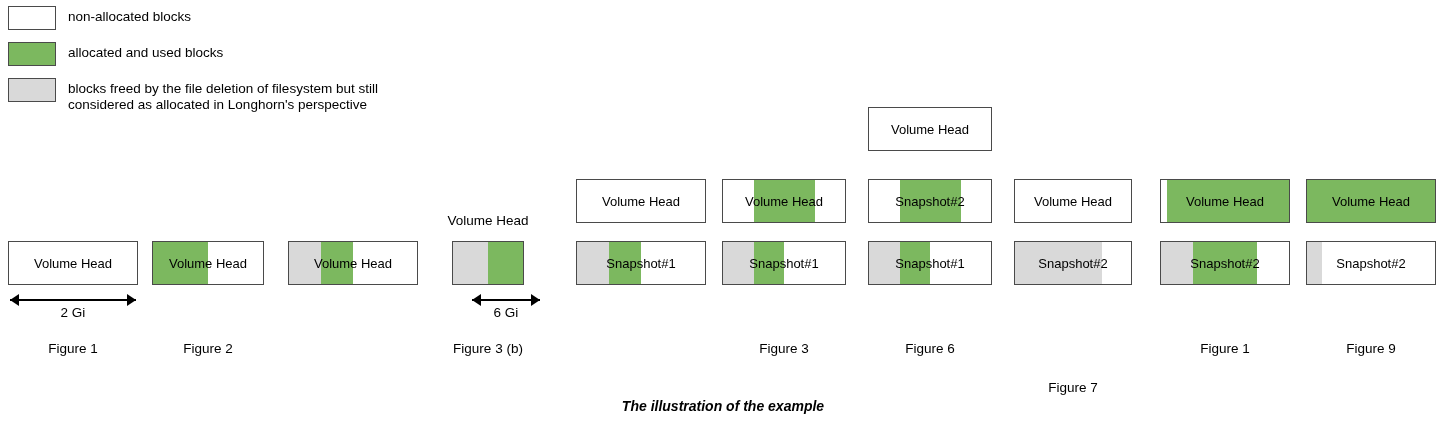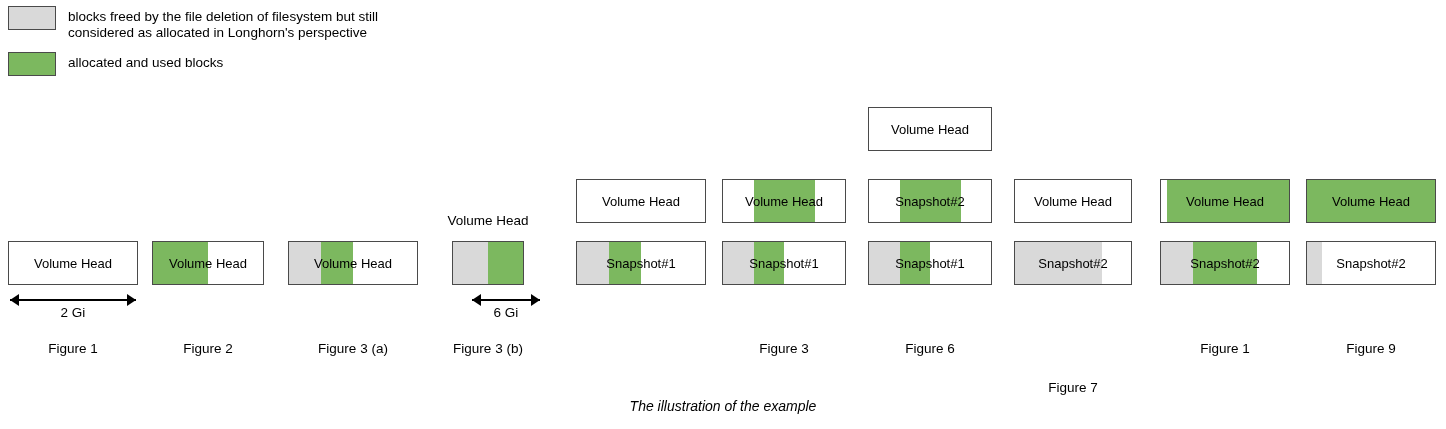--- a/index.html
+++ b/index.html
@@ -123,41 +123,47 @@
     text-align: center;
     font-size: 13.5px;
   }
   .figure-title {
     position: absolute;
     left: 0;
     right: 0;
     top: 398px;
     text-align: center;
     font-size: 14px;
-    font-weight: normal;
+    font-weight: bold;
     font-style: italic;
   }
 </style>
 </head>
 <body>
 
 <div class="legend">
+  <div class="legend-row">
+    <div class="legend-swatch white"></div>
+    <div class="legend-text">
+      <span>non-allocated blocks</span>
+    </div>
+  </div>
+  <div class="legend-row">
+    <div class="legend-swatch green"></div>
+    <div class="legend-text">
+      <span>allocated and used blocks</span>
+    </div>
+  </div>
   <div class="legend-row">
     <div class="legend-swatch gray"></div>
     <div class="legend-text">
       <span>blocks freed by the file deletion of filesystem but still</span>
       <span class="l2">considered as allocated in Longhorn's perspective</span>
     </div>
   </div>
-  <div class="legend-row">
-    <div class="legend-swatch green"></div>
-    <div class="legend-text">
-      <span>allocated and used blocks</span>
-    </div>
-  </div>
 </div>
 
 <div class="figures" id="figures">
     <div class="figure" style="left: 8px; top: 0px; width: 130px; height: 429px;">
       <div class="bar" style="left: 0px; top: 241px; width: 130px; height: 44px;">
         <div class="seg" style="left: 0%; width: 100%; background: rgb(255, 255, 255);"></div>
         <span class="label">Volume Head</span>
       </div>
       <div class="arrow-wrap" style="left: 2px; width: 126px; top: 292px;">
         <div class="arrow-line"></div>
@@ -173,21 +179,20 @@
         <span class="label">Volume Head</span>
       </div>
       <div class="caption" style="left: -20px; width: 152px; top: 341px;">Figure 2</div>
     </div>
     <div class="figure" style="left: 288px; top: 0px; width: 130px; height: 429px;">
       <div class="bar" style="left: 0px; top: 241px; width: 130px; height: 44px;">
         <div class="seg" style="left: 0%; width: 25%; background: rgb(217, 217, 217);"></div>
         <div class="seg" style="left: 25%; width: 25%; background: rgb(124, 184, 95);"></div>
         <span class="label">Volume Head</span>
       </div>
-      <div class="caption" style="left: -20px; width: 170px; top: 341px;">Figure 3 (a)</div>
     </div>
     <div class="figure" style="left: 452px; top: 0px; width: 72px; height: 429px;">
       <div class="toplabel" style="left: -30px; width: 132px; top: 213px;">Volume Head</div>
       <div class="bar" style="left: 0px; top: 241px; width: 72px; height: 44px;">
         <div class="seg" style="left: 0%; width: 50%; background: rgb(217, 217, 217);"></div>
         <div class="seg" style="left: 50%; width: 50%; background: rgb(124, 184, 95);"></div>
       </div>
       <div class="arrow-wrap" style="left: 20px; width: 68px; top: 292px;">
         <div class="arrow-line"></div>
         <div class="arrow-head left"></div>

